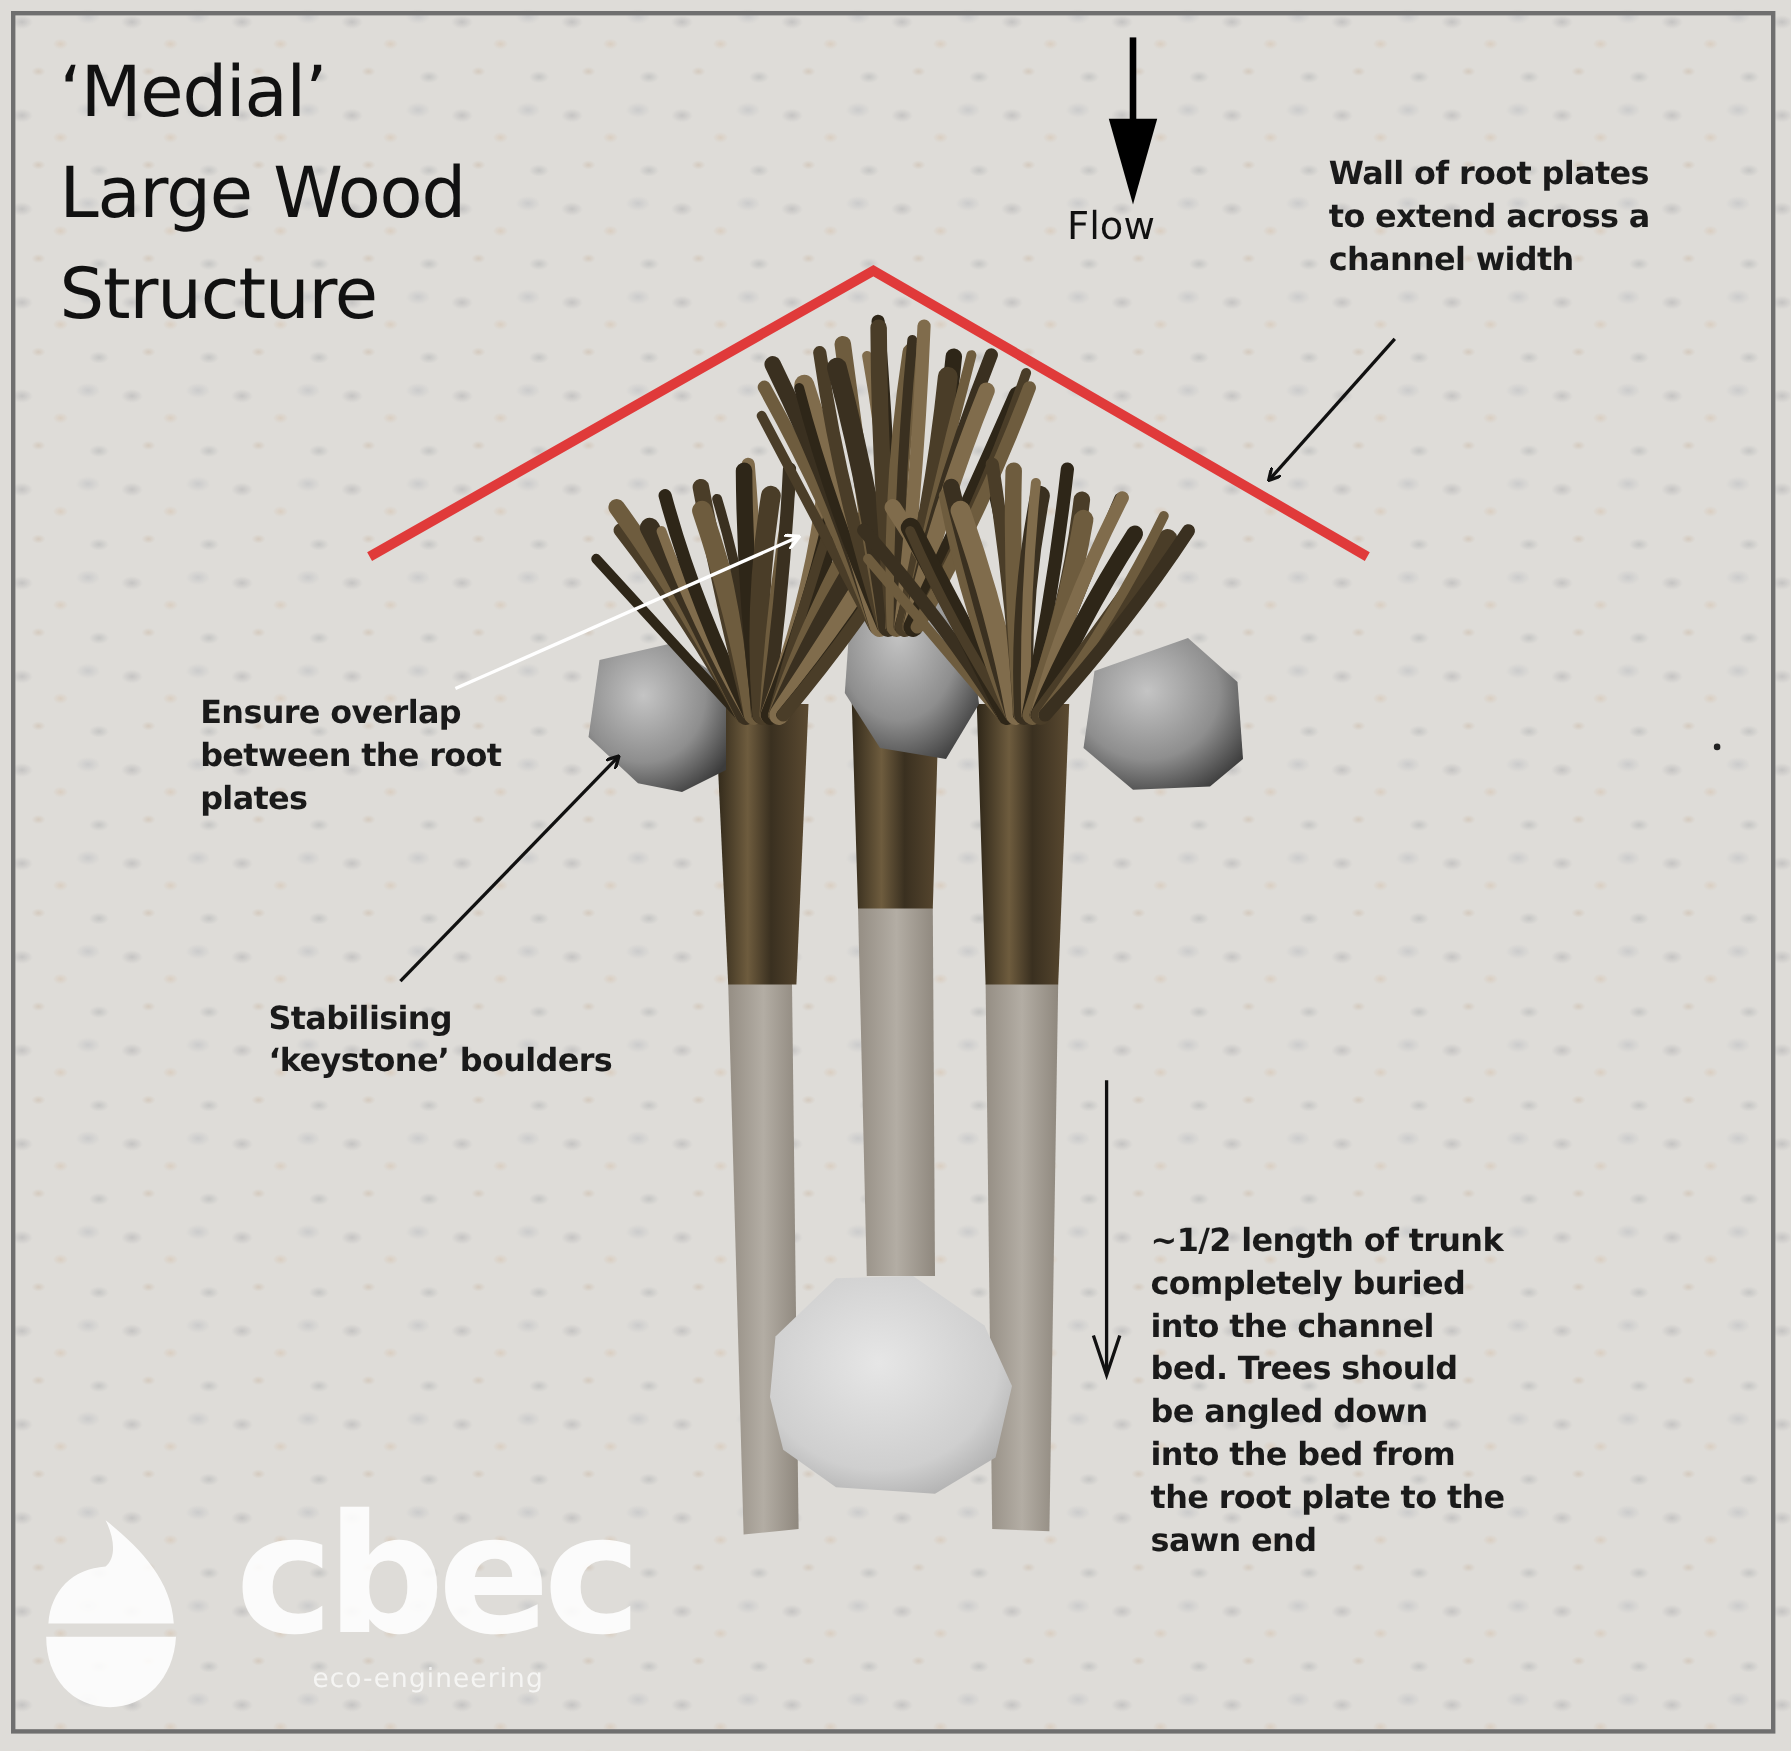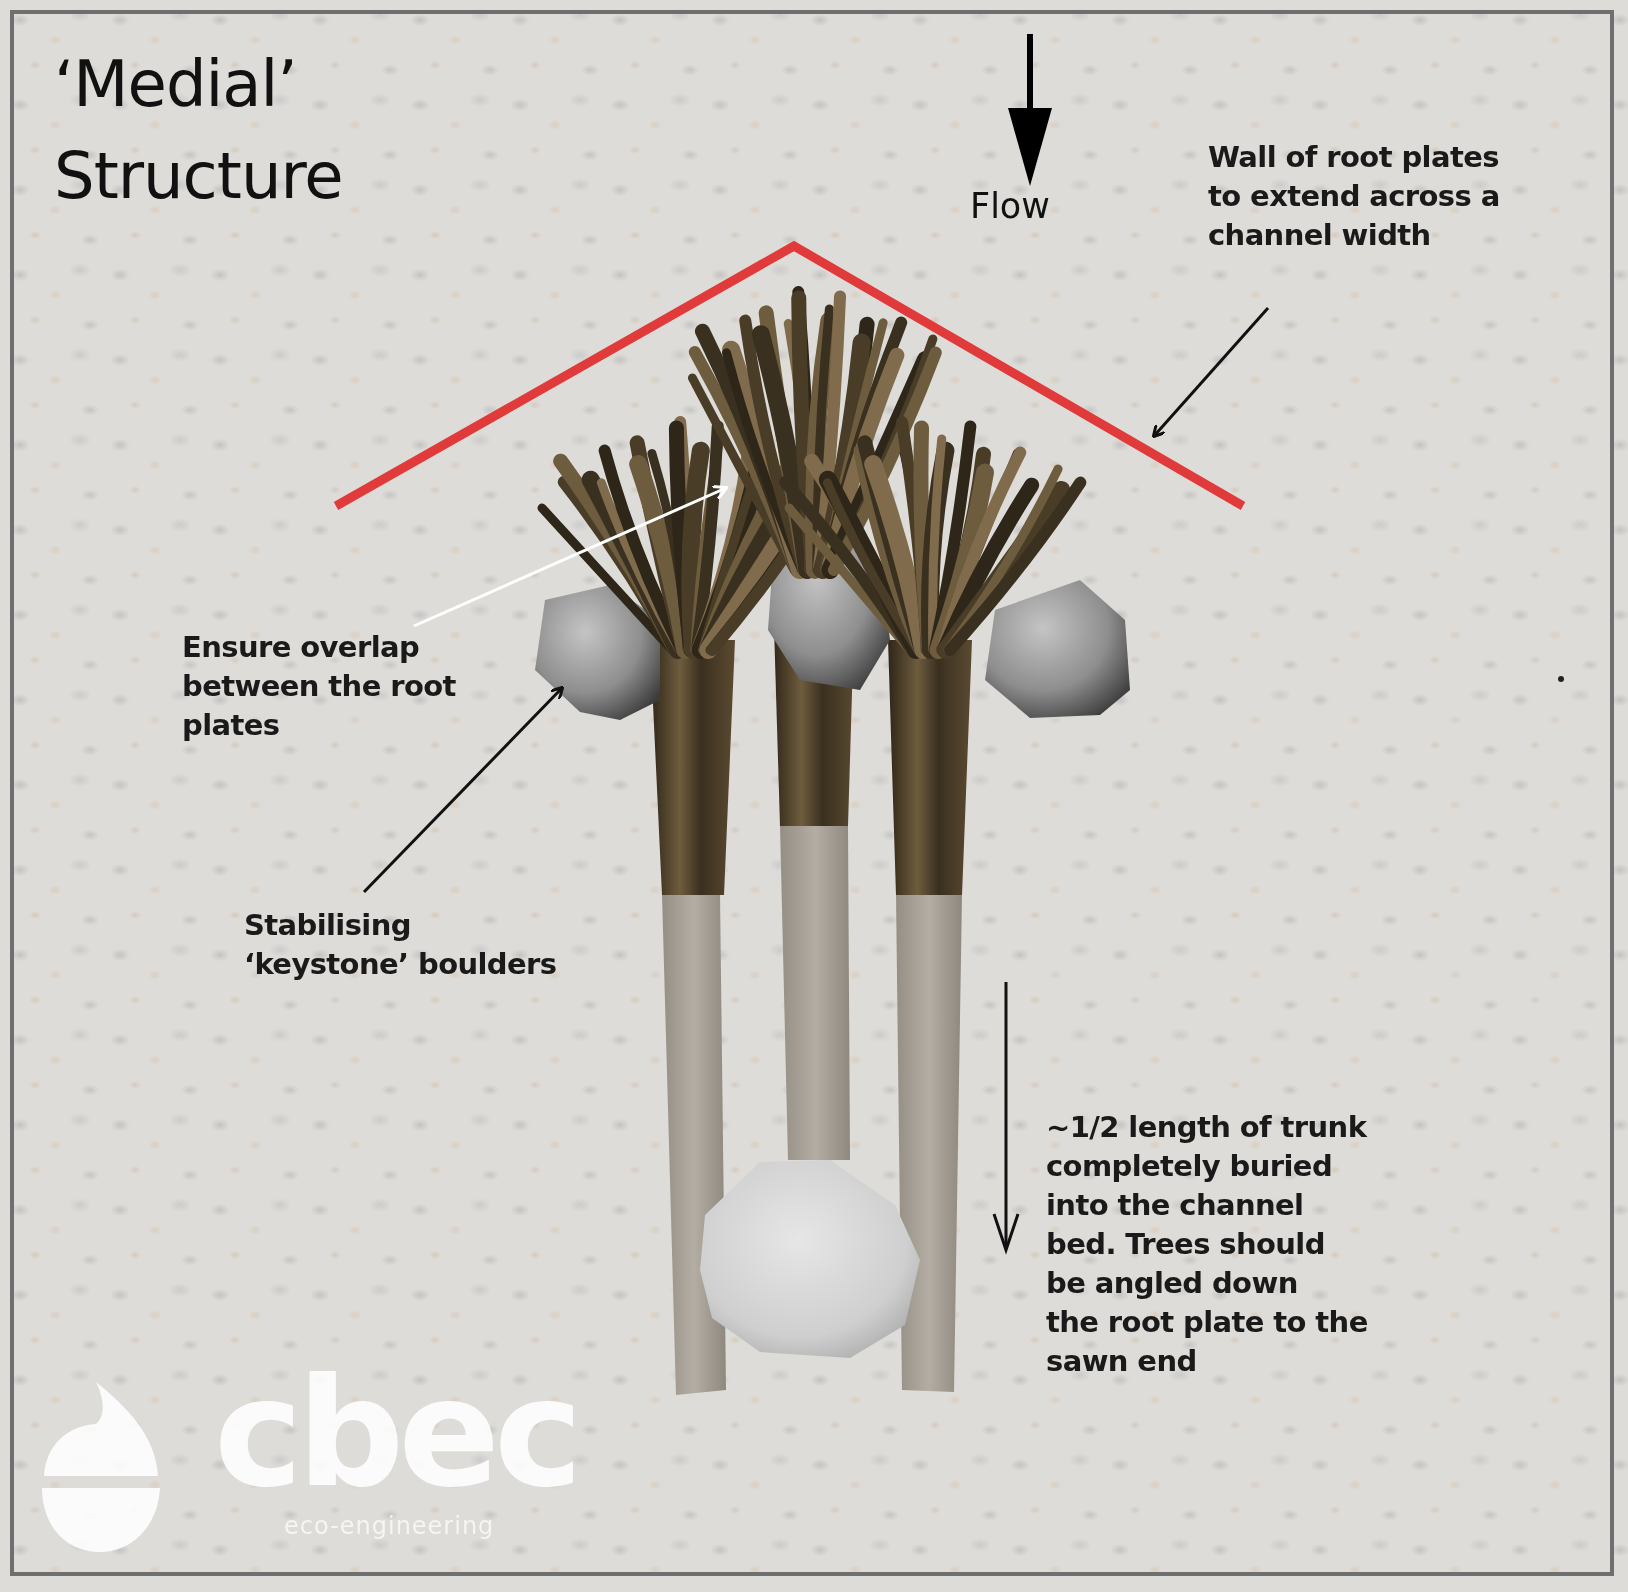--- a/index.html
+++ b/index.html
@@ -210,20 +210,21 @@
     <path d="M994,1214 L1006,1250 L1018,1214" fill="none" stroke="#111" stroke-width="3"></path>
   </g>
 
   <circle cx="1561" cy="679" r="3" fill="#222"></circle>
 </svg>
 
 <div id="frame"></div>
 
 <div class="title">
   <div>‘Medial’</div>
+  <div>Large Wood</div>
   <div>Structure</div>
 </div>
 
 <div class="flow-label">Flow</div>
 
 <div class="note" id="note-wall">
   <div>Wall of root plates</div>
   <div>to extend across a</div>
   <div>channel width</div>
 </div>
@@ -238,20 +239,21 @@
   <div>Stabilising</div>
   <div>‘keystone’ boulders</div>
 </div>
 
 <div class="note" id="note-buried">
   <div>~1/2 length of trunk</div>
   <div>completely buried</div>
   <div>into the channel</div>
   <div>bed. Trees should</div>
   <div>be angled down</div>
+  <div>into the bed from</div>
   <div>the root plate to the</div>
   <div>sawn end</div>
 </div>
 
 <div id="logo">
   <svg width="170" height="180" viewBox="0 0 170 180" style="position:absolute;left:0;top:0">
     <path d="M60,6 C90,30 120,60 122,100 L8,100 C10,70 30,50 60,48 C70,40 68,22 60,6 Z" fill="rgba(255,255,255,0.88)"></path>
     <path d="M6,112 L124,112 C122,150 96,176 64,176 C30,176 6,150 6,112 Z" fill="rgba(255,255,255,0.88)"></path>
   </svg>
   <div id="logo-word">cbec</div>

